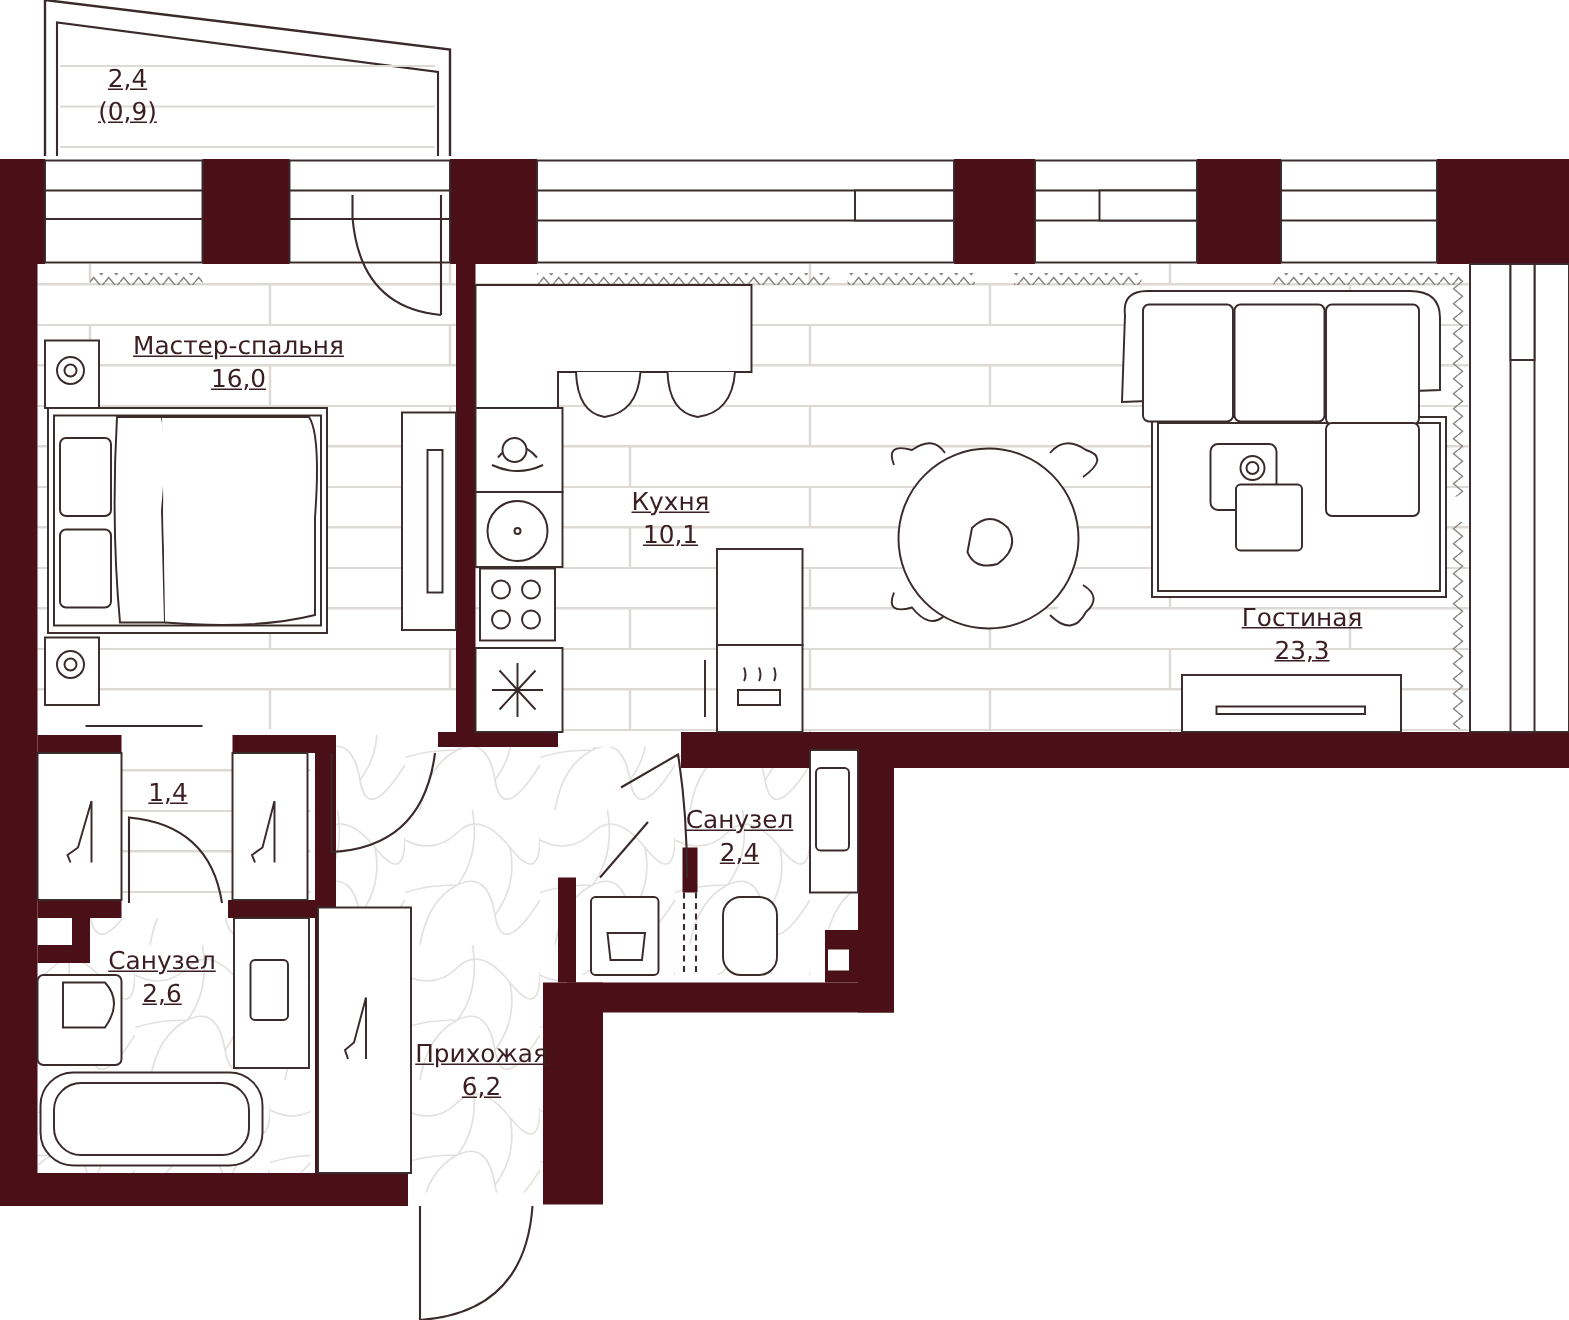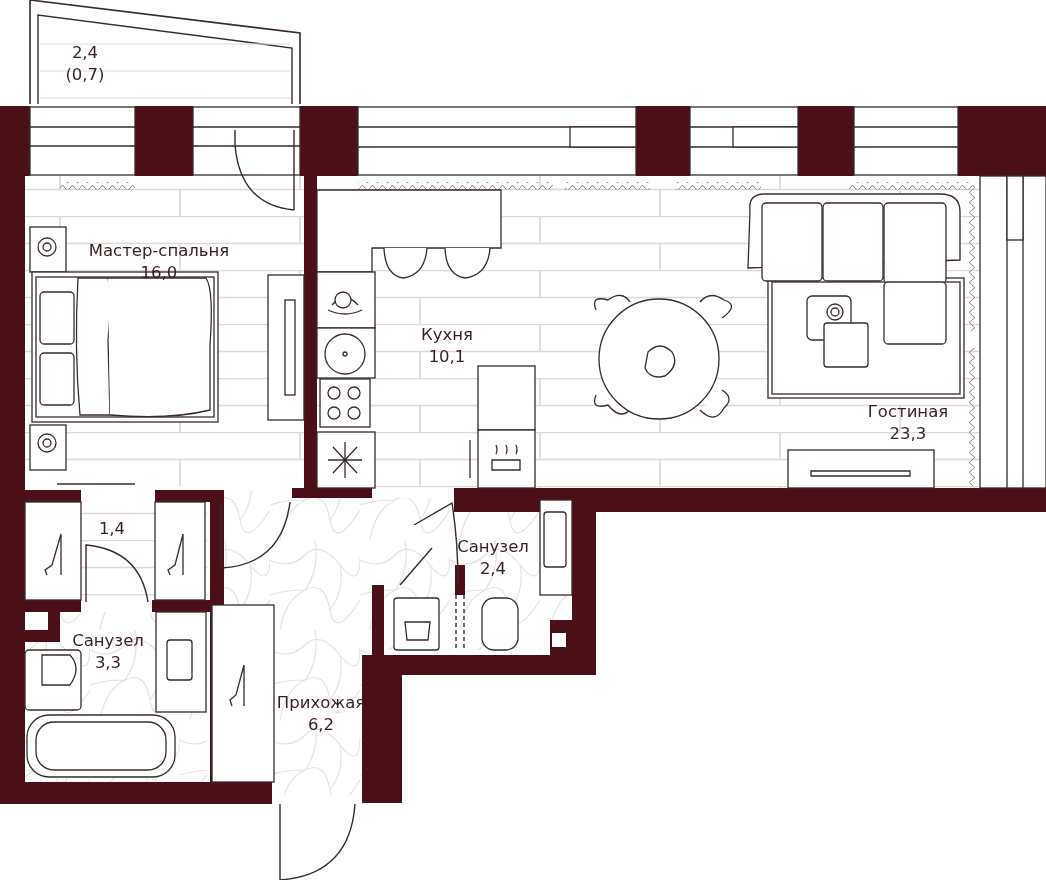--- a/index.html
+++ b/index.html
@@ -1,18 +1,18 @@
 <!DOCTYPE html>
 <html><head>
 <meta charset="utf-8">
 <style>
   html,body{margin:0;padding:0;background:#ffffff;}
   body{width:1046px;height:880px;position:relative;overflow:hidden;font-family:"DejaVu Sans","Liberation Sans",sans-serif;}
   #plan{position:absolute;left:0;top:0;width:1046px;height:880px;}
-  .label{position:absolute;text-align:center;color:#3a1e22;font-size:16.5px;line-height:22px;white-space:nowrap;transform:translateX(-50%);}
+  .label{position:absolute;text-align:center;color:#3a1e22;font-size:16.5px;line-height:22px;white-space:nowrap;transform:translateX(-50%);text-decoration:underline;}
   .label .name,.label .area{display:block;}
 </style>
 </head>
 <body>
 
 <svg id="plan" viewBox="0 0 1046 880" xmlns="http://www.w3.org/2000/svg">
   <defs>
     <pattern id="planks" patternUnits="userSpaceOnUse" width="240" height="54">
       <rect width="240" height="54" fill="#fff"></rect>
       <line x1="0" y1="0.5" x2="240" y2="0.5" stroke="#dcd9d6" stroke-width="1.6"></line>
@@ -210,40 +210,40 @@
     <rect x="394" y="598" width="45" height="52" rx="3"></rect>
     <path d="M405 622 L430 622 L428 640 L407 640Z"></path>
     <rect x="482" y="598" width="36" height="52" rx="12"></rect>
     <rect x="540" y="500" width="32" height="95"></rect>
     <rect x="544" y="512" width="22" height="55" rx="3"></rect>
   </g>
 </svg>
 
 <div class="label" style="left:85px;top:42px;">
   <span class="area">2,4</span>
-  <span class="area">(0,7)</span>
-</div>
-<div class="label" style="left:159px;top:220px;margin-top:20px;">
+  <span class="area">(0,9)</span>
+</div>
+<div class="label" style="left:159px;top:220px;">
   <span class="name">Мастер-спальня</span>
   <span class="area">16,0</span>
 </div>
 <div class="label" style="left:447px;top:324px;">
   <span class="name">Кухня</span>
   <span class="area">10,1</span>
 </div>
-<div class="label" style="left:908px;top:401px;">
+<div class="label" style="left:868px;top:401px;">
   <span class="name">Гостиная</span>
   <span class="area">23,3</span>
 </div>
 <div class="label" style="left:112px;top:518px;">
   <span class="area">1,4</span>
 </div>
 <div class="label" style="left:108px;top:630px;">
   <span class="name">Санузел</span>
-  <span class="area">3,3</span>
+  <span class="area">2,6</span>
 </div>
 <div class="label" style="left:493px;top:536px;">
   <span class="name">Санузел</span>
   <span class="area">2,4</span>
 </div>
 <div class="label" style="left:321px;top:692px;">
   <span class="name">Прихожая</span>
   <span class="area">6,2</span>
 </div>
 

